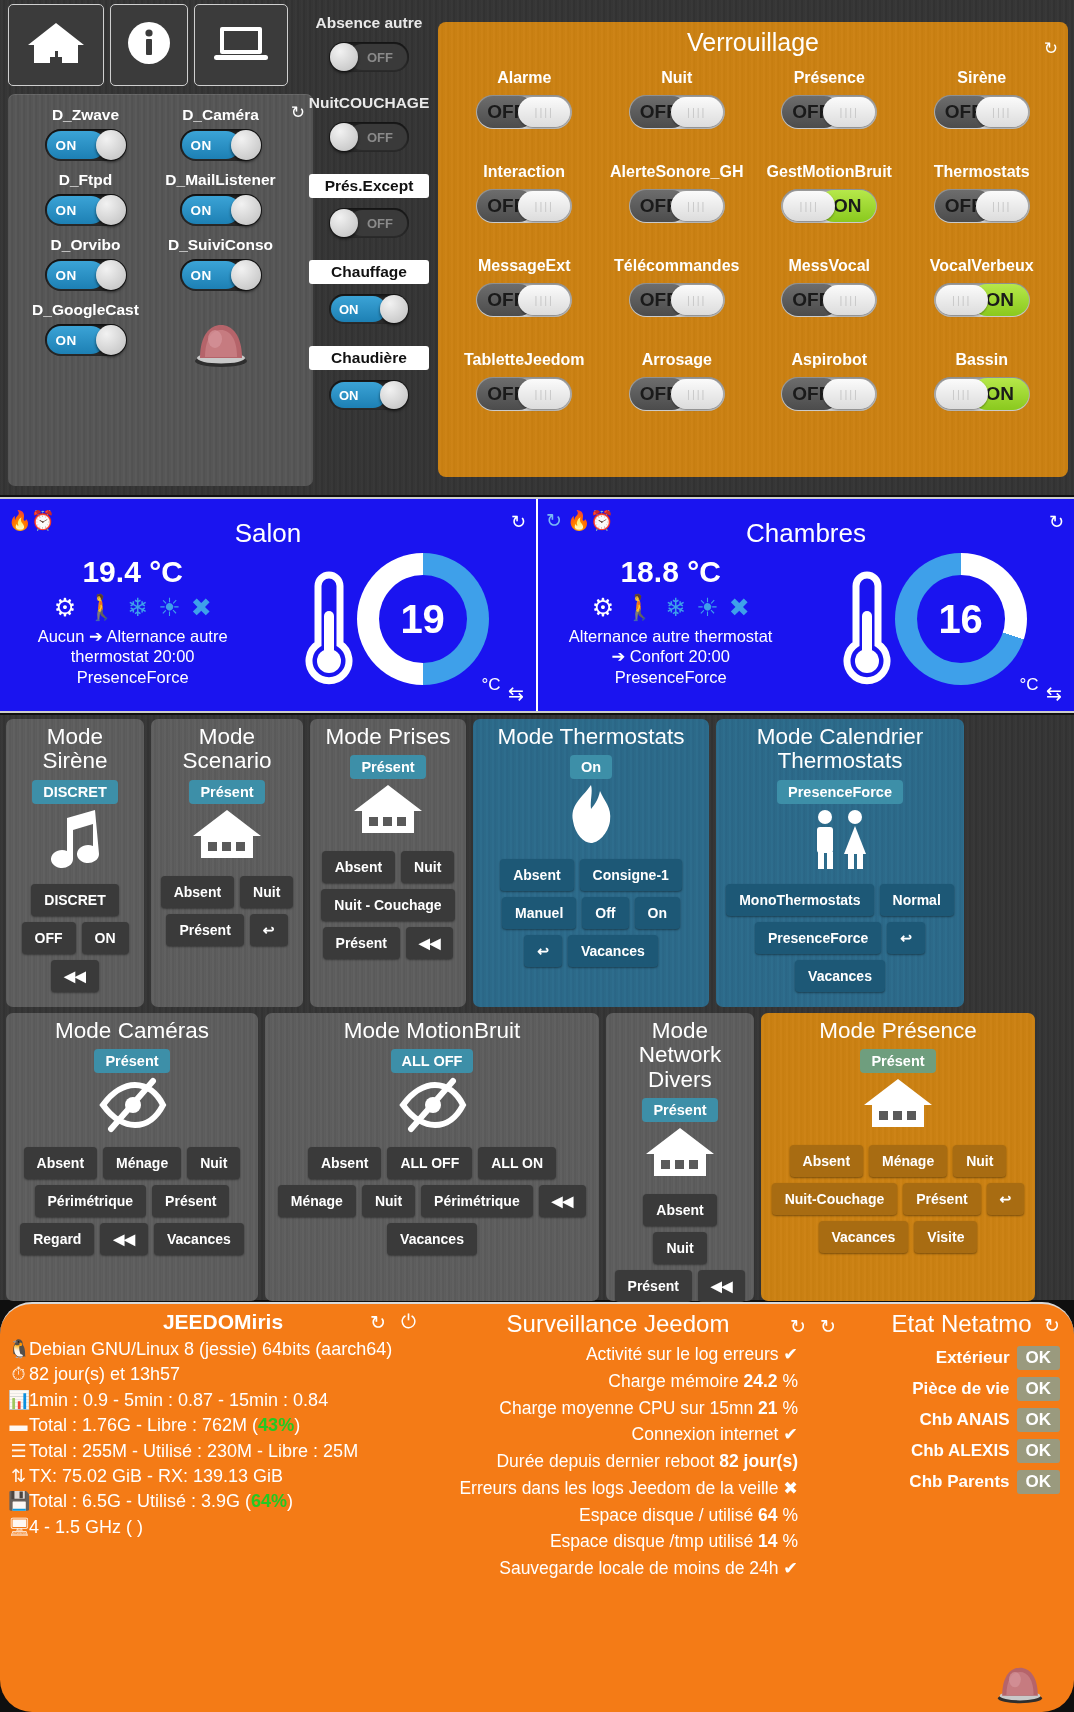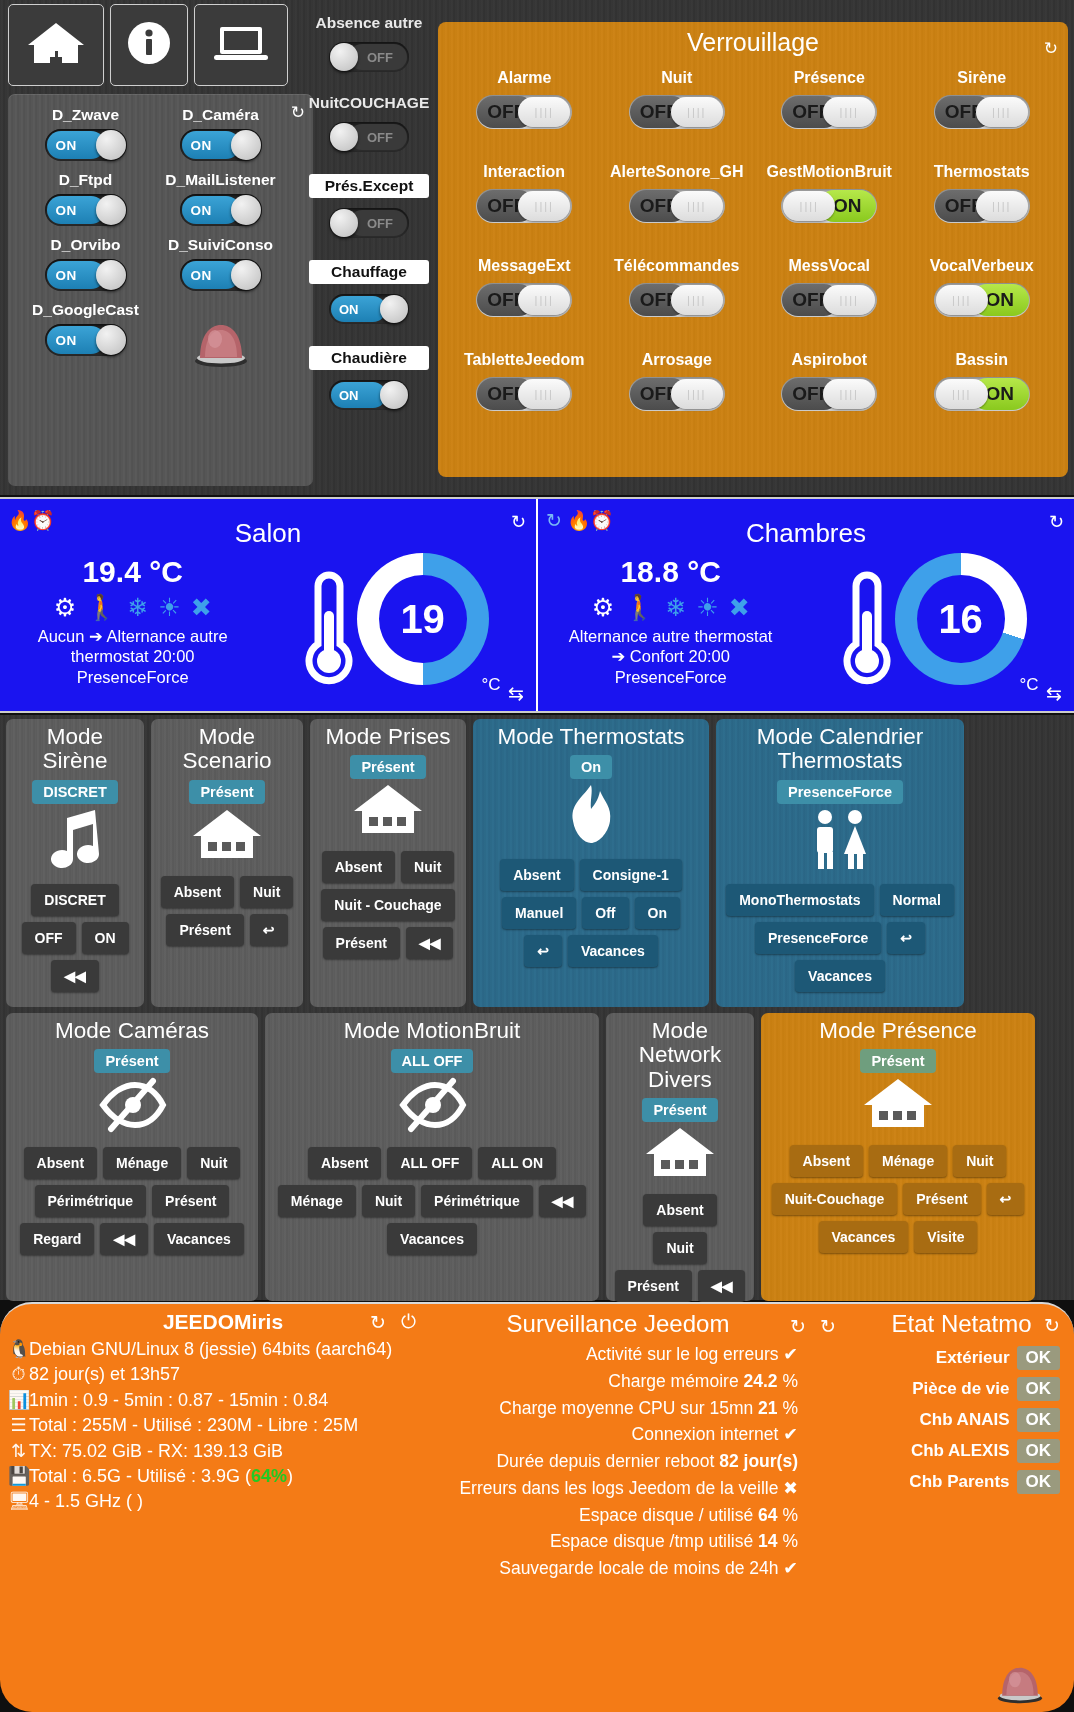--- a/index.html
+++ b/index.html
@@ -543,20 +543,21 @@
   <div class="fcol c1">
     <div style="position:relative;">
       <div class="ftitle">JEEDOMiris</div>
       <span class="fico" style="position:absolute;right:52px;top:1px;">↻</span>
       <span class="fico" style="position:absolute;right:22px;top:1px;">⏻</span>
     </div>
     <div id="syslines" style="margin-top:3px;">
         <div class="fline"><span class="ic">🐧</span>Debian GNU/Linux 8 (jessie) 64bits (aarch64)</div>
         <div class="fline"><span class="ic">⏱</span>82 jour(s) et 13h57</div>
         <div class="fline"><span class="ic">📊</span>1min : 0.9 - 5min : 0.87 - 15min : 0.84</div>
+        <div class="fline"><span class="ic">▬</span>Total : 1.76G - Libre : 762M (<span class="pct">43%</span>)</div>
         <div class="fline"><span class="ic">☰</span>Total : 255M - Utilisé : 230M - Libre : 25M</div>
         <div class="fline"><span class="ic">⇅</span>TX: 75.02 GiB - RX: 139.13 GiB</div>
         <div class="fline"><span class="ic">💾</span>Total : 6.5G - Utilisé : 3.9G (<span class="pct">64%</span>)</div>
         <div class="fline"><span class="ic">🖥</span>4 - 1.5 GHz (        )</div>
       </div>
   </div>
 
   <div class="fcol c2">
     <div style="position:relative;">
       <div class="ftitle light">Surveillance Jeedom</div>

